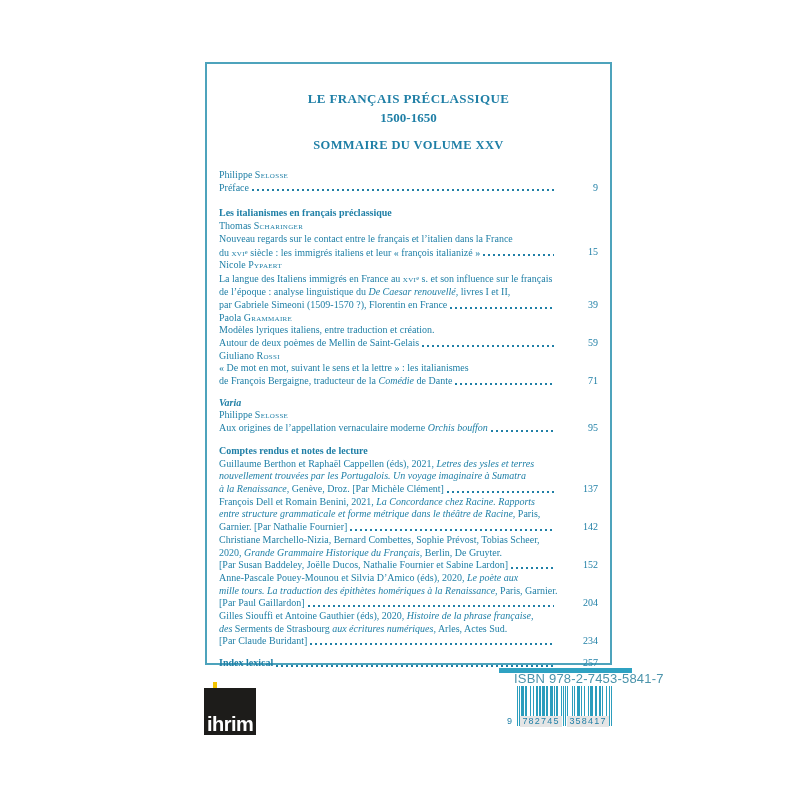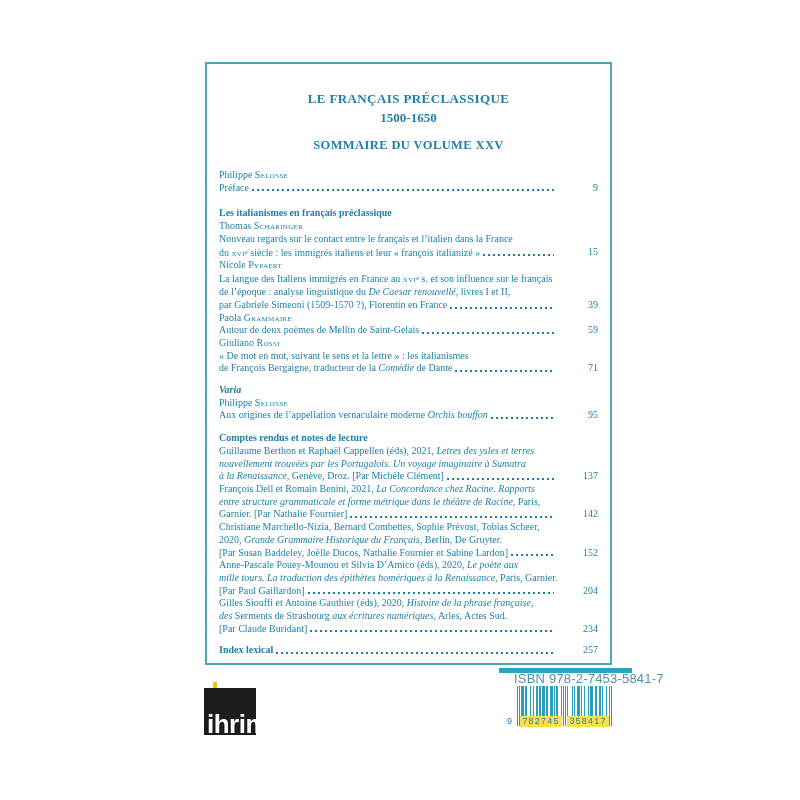--- a/index.html
+++ b/index.html
@@ -30,33 +30,33 @@
   .seg-sup{font-size:.65em;vertical-align:.35em;}
   .leader{flex:1 1 auto;align-self:flex-end;height:10px;margin:0 0 1px 3px;
           background-image:radial-gradient(circle at 1px 7px,var(--accent) 1px,transparent 1.4px);
           background-size:5px 10px;background-repeat:repeat-x;}
   .pagenum{flex:0 0 44px;text-align:right;}
 
   
   .logo{position:absolute;left:204px;top:688px;width:52px;height:47px;background:var(--logo-black);}
   .logo-text{position:absolute;left:3px;bottom:1px;color:#fff;
              font-family:"Liberation Sans","DejaVu Sans",sans-serif;
-             font-weight:bold;font-size:26px;letter-spacing:-.5px;line-height:20px;}
+             font-weight:bold;font-size:20px;letter-spacing:-.5px;line-height:20px;}
   .logo-stem{position:absolute;left:213px;top:682px;width:4px;height:47px;background:var(--logo-yellow);}
 
   
   .isbn-strip{position:absolute;left:499px;top:668px;width:133px;height:5px;background:var(--strip);}
   .isbn-label{position:absolute;left:514px;top:674px;width:100px;text-align:center;
               font-family:"Liberation Sans","DejaVu Sans",sans-serif;font-size:13px;
               letter-spacing:.2px;color:var(--isbn-text);line-height:10px;white-space:nowrap;}
   .barcode-wrap{position:absolute;left:517px;top:686px;width:95px;height:41px;background:#fff;}
   .barcode-wrap svg{display:block;}
   .bc-digits{position:absolute;top:30px;height:11px;
              font-family:"Liberation Sans","DejaVu Sans",sans-serif;font-size:9px;
-             letter-spacing:1.2px;color:var(--accent);background:#fde047;text-align:center;line-height:11px;}
+             letter-spacing:1.2px;color:var(--accent);background:#e5e5e5;text-align:center;line-height:11px;}
   .bc-d0{left:-13px;width:11px;background:transparent;letter-spacing:0;}
   .bc-d1{left:3px;width:42px;}
   .bc-d2{left:50px;width:42px;}
 </style>
 </head>
 <body>
 
 <div class="page">
 
   <div class="toc-box">
@@ -100,20 +100,23 @@
           <div class="toc-line">
             <span class="line-text"><span>de l’époque : analyse linguistique du </span><span class="seg-i">De Caesar renouvellé</span><span>, livres I et II,</span></span>
           </div>
           <div class="toc-line">
             <span class="line-text"><span>par Gabriele Simeoni (1509-1570 ?), Florentin en France</span></span>
             <span class="leader"></span>
             <span class="pagenum">39</span>
           </div>
           <div class="toc-line">
             <span class="line-text"><span>Paola </span><span class="seg-sc">Grammaire</span></span>
+          </div>
+          <div class="toc-line">
+            <span class="line-text"><span>Modèles lyriques italiens, entre traduction et création.</span></span>
           </div>
           <div class="toc-line">
             <span class="line-text"><span>Autour de deux poèmes de Mellin de Saint-Gelais</span></span>
             <span class="leader"></span>
             <span class="pagenum">59</span>
           </div>
           <div class="toc-line">
             <span class="line-text"><span>Giuliano </span><span class="seg-sc">Rossi</span></span>
           </div>
           <div class="toc-line">

